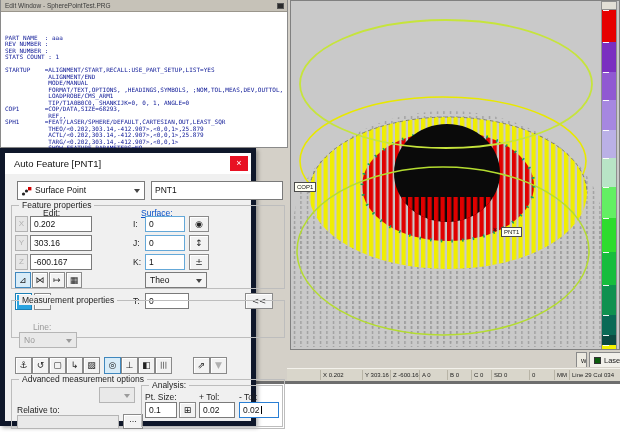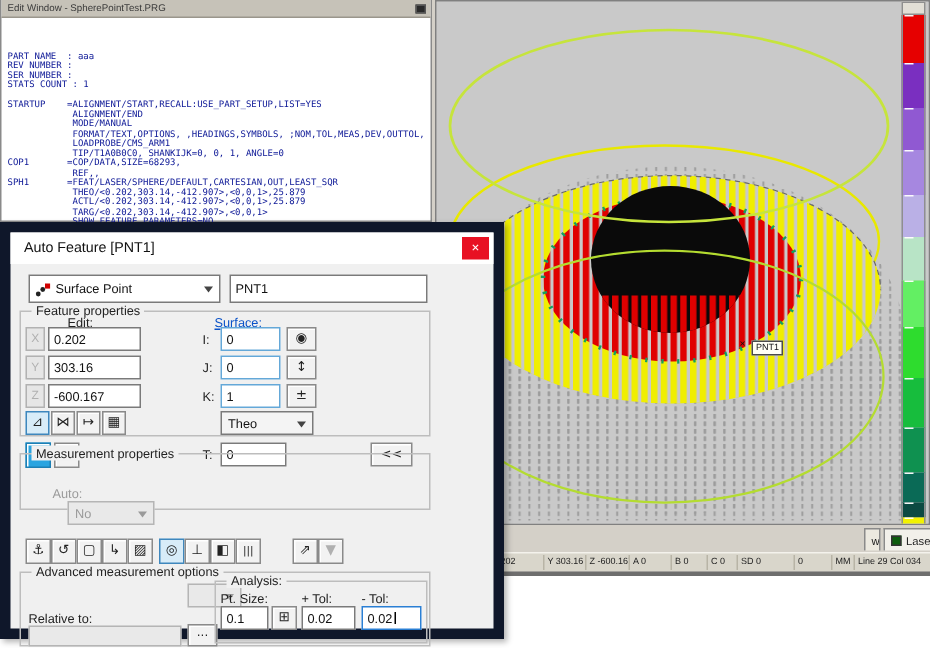--- a/index.html
+++ b/index.html
@@ -41,22 +41,22 @@
   
   #statusbar { position:absolute; left:287px; top:368px; width:333px; height:13px;
     background:#d9d6cb; border-top:1px solid #f4f2ec; display:flex; align-items:center;
     font-size:6px; color:#222; }
   #status-spacer { width:33px; flex:none; }
   .st-cell { flex:none; border-left:1px solid #b8b4a6; padding-left:2px; height:10px;
     line-height:10px; overflow:hidden; white-space:nowrap; }
   #bottom-line { position:absolute; left:0; top:381px; width:620px; height:3px; background:#6e6e6e; }
   #bottom-white { position:absolute; left:0; top:384px; width:620px; height:48px; background:#fff; }
   
-  #dlg { position:absolute; left:0; top:148px; width:336px; height:278px;
-    background:#f0f0f0; border:7px solid #0f172a; box-shadow:2px 2px 4px rgba(0,0,0,.3); z-index:10; }
+  #dlg { position:absolute; left:0; top:148px; width:256px; height:278px;
+    background:#f0f0f0; border:5px solid #0f172a; box-shadow:2px 2px 4px rgba(0,0,0,.3); z-index:10; }
   #dlg-title { height:21px; background:#fff; font-size:9.5px; color:#111;
     line-height:21px; padding-left:9px; }
   #dlg-close { position:absolute; right:3px; top:3px; width:18px; height:15px; background:#e81123;
     color:#fff; font-size:9px; text-align:center; line-height:15px; cursor:pointer; }
   .grp { position:absolute; border:1px solid #bdbdbd; }
   .grp-label { position:absolute; top:-6px; left:7px; background:#f0f0f0; padding:0 3px;
     font-size:8.5px; color:#222; white-space:nowrap; }
   .lbl { position:absolute; font-size:8.5px; color:#222; white-space:nowrap; }
   .lbl.gray { color:#9a9a9a; }
   .lbl.blue { color:#0a52c8; text-decoration:underline; }
@@ -73,21 +73,21 @@
     box-shadow:inset 1px 1px 0 #fff; font-size:9px; color:#222; text-align:center; cursor:pointer;
     font-family:"DejaVu Sans", sans-serif; }
   .btn.pressed { background:#d8ecf8; border-color:#3f87bd; box-shadow:none; }
   .btn.play { background:#2aa4e0; border-color:#1c7fb4; color:#fff; }
   .btn.grayed { color:#b0b0b0; }
   .combo { position:absolute; background:#fff; border:1px solid #7a7a7a; font-size:8.5px;
     color:#111; cursor:pointer; }
   .combo .cap { position:absolute; left:4px; top:0; line-height:17px; }
   .combo .car { position:absolute; right:4px; top:7px; width:0; height:0;
     border-left:3px solid transparent; border-right:3px solid transparent; border-top:4px solid #444; }
-  .combo.gray { background:#e9e9e9; border-color:#b5b5b5;margin-left:24px; }
+  .combo.gray { background:#e9e9e9; border-color:#b5b5b5; }
   .combo.gray .cap { color:#9a9a9a; }
   .combo.gray .car { border-top-color:#9a9a9a; }
   .ico { font-family:"DejaVu Sans", sans-serif; }
 </style>
 </head>
 <body>
 
 <div id="stage">
 
   <div id="gfx">
@@ -239,21 +239,21 @@
 
     <div class="btn play" style="left:10px; top:140px; width:17px; height:17px; line-height:15px;"><span class="ico">▶</span></div>
     <div class="btn grayed" style="left:29px; top:140px; width:17px; height:17px; line-height:15px;"><span class="ico">↻</span></div>
     <span class="lbl" style="left:128px; top:143px;">T:</span>
     <div class="fld" style="left:140px; top:140px; width:44px; height:16px;">0</div>
     <div class="btn" style="left:240px; top:140px; width:28px; height:16px; line-height:14px; font-size:8.5px;">&lt;&lt;</div>
 
     <div class="grp" style="left:6px; top:147px; width:274px; height:38px;">
       <span class="grp-label">Measurement properties</span>
     </div>
-    <span class="lbl gray" style="left:28px; top:169px;">Auto:</span>
+    <span class="lbl gray" style="left:28px; top:169px;">Line:</span>
     <div class="combo gray" style="left:14px; top:179px; width:58px; height:16px;">
       <span class="cap" style="line-height:14px;">No</span>
       <span class="car" style="top:6px;"></span>
     </div>
 
     <div class="btn" style="left:10px; top:204px; width:17px; height:17px; line-height:15px;"><span class="ico">⚓</span></div>
     <div class="btn" style="left:27px; top:204px; width:17px; height:17px; line-height:15px;"><span class="ico">↺</span></div>
     <div class="btn" style="left:44px; top:204px; width:17px; height:17px; line-height:15px;"><span class="ico">▢</span></div>
     <div class="btn" style="left:61px; top:204px; width:17px; height:17px; line-height:15px;"><span class="ico">↳</span></div>
     <div class="btn" style="left:78px; top:204px; width:17px; height:17px; line-height:15px;"><span class="ico">▨</span></div>

